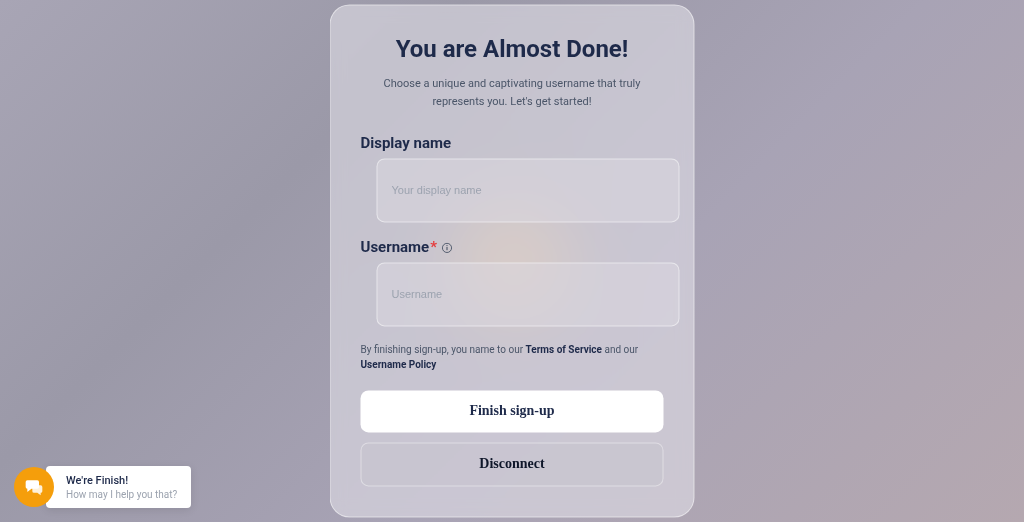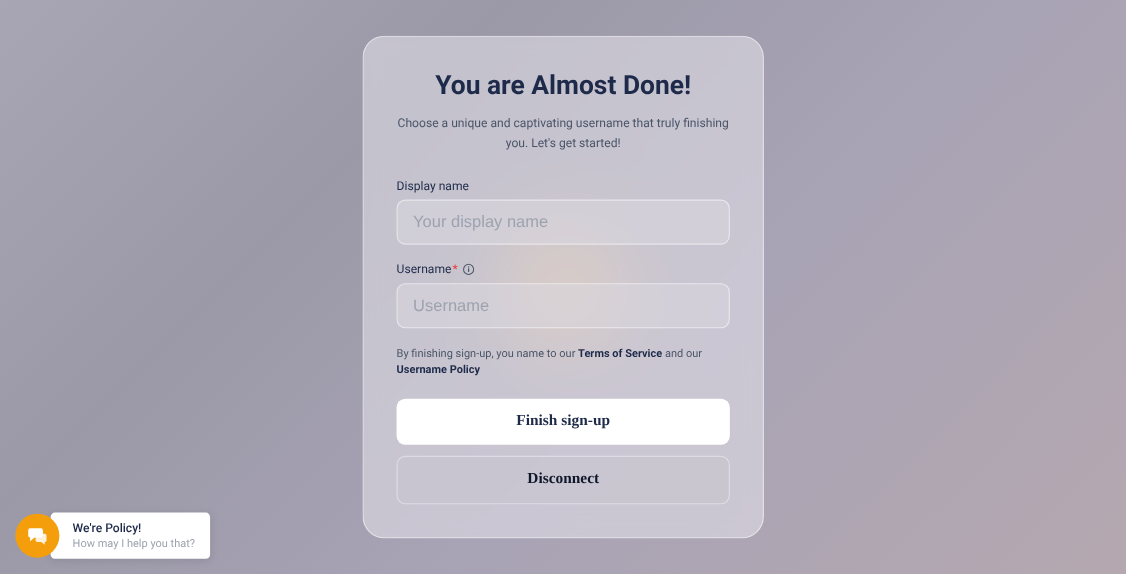--- a/index.html
+++ b/index.html
@@ -59,49 +59,50 @@
       margin-bottom: 24px;
     }
     
     .field-group {
       margin-bottom: 16px;
     }
     
     .field-label {
       display: flex;
       align-items: center;
-      font-size: 11px;
-      font-weight: 400;
+      font-size: 15px;
+      font-weight: 700;
       color: #1e2a4a;
       margin-bottom: 6px;
     }
     
     .required-asterisk {
       color: #e53e3e;
       margin-left: 1px;
     }
     
     .info-icon {
       display: inline-flex;
       align-items: center;
       justify-content: center;
       width: 12px;
       height: 12px;
       margin-left: 4px;
     }
     
     .text-input {
       width: 100%;
-      padding: 11px 14px;
-      font-size: 15px;
+      padding: 25px 14px;
+      font-size: 11px;
       border: 1px solid rgba(255, 255, 255, 0.5);
       border-radius: 8px;
       background: rgba(220, 218, 225, 0.5);
       color: #1e2a4a;
       outline: none;
+      margin-left: 16px;
     }
     
     .text-input::placeholder {
       color: #9ca3af;
     }
     
     .legal-text {
       font-size: 10px;
       color: #4a5568;
       line-height: 1.5;
@@ -181,21 +182,21 @@
       color: #9ca3af;
     }
   </style>
 </head>
 <body>
 
 <div class="bg-blur"></div>
 
 <div class="modal-card">
   <h1 class="modal-title">You are Almost Done!</h1>
-  <p class="modal-subtitle">Choose a unique and captivating username that truly finishing you. Let's get started!</p>
+  <p class="modal-subtitle">Choose a unique and captivating username that truly represents you. Let's get started!</p>
   
   <div class="field-group">
     <div class="field-label">
       <span>Display name</span>
     </div>
     <input type="text" class="text-input" placeholder="Your display name" style="">
   </div>
   
   <div class="field-group">
     <div class="field-label">
@@ -221,16 +222,16 @@
 </div>
 
 <div class="chat-widget">
   <div class="chat-icon-circle">
     <svg width="20" height="20" viewBox="0 0 24 24" fill="none">
       <path d="M4 4h12a2 2 0 012 2v6a2 2 0 01-2 2H9l-5 4v-4a2 2 0 01-2-2V6a2 2 0 012-2z" fill="#ffffff"></path>
       <path d="M10 10h10a2 2 0 012 2v5a2 2 0 01-2 2v3l-4-3h-4a2 2 0 01-2-2v-5a2 2 0 012-2z" fill="#ffffff" opacity="0.85"></path>
     </svg>
   </div>
   <div class="chat-card">
-    <div class="chat-title">We're Policy!</div>
+    <div class="chat-title">We're Finish!</div>
     <div class="chat-subtitle">How may I help you that?</div>
   </div>
 </div>
 
 </body></html>

